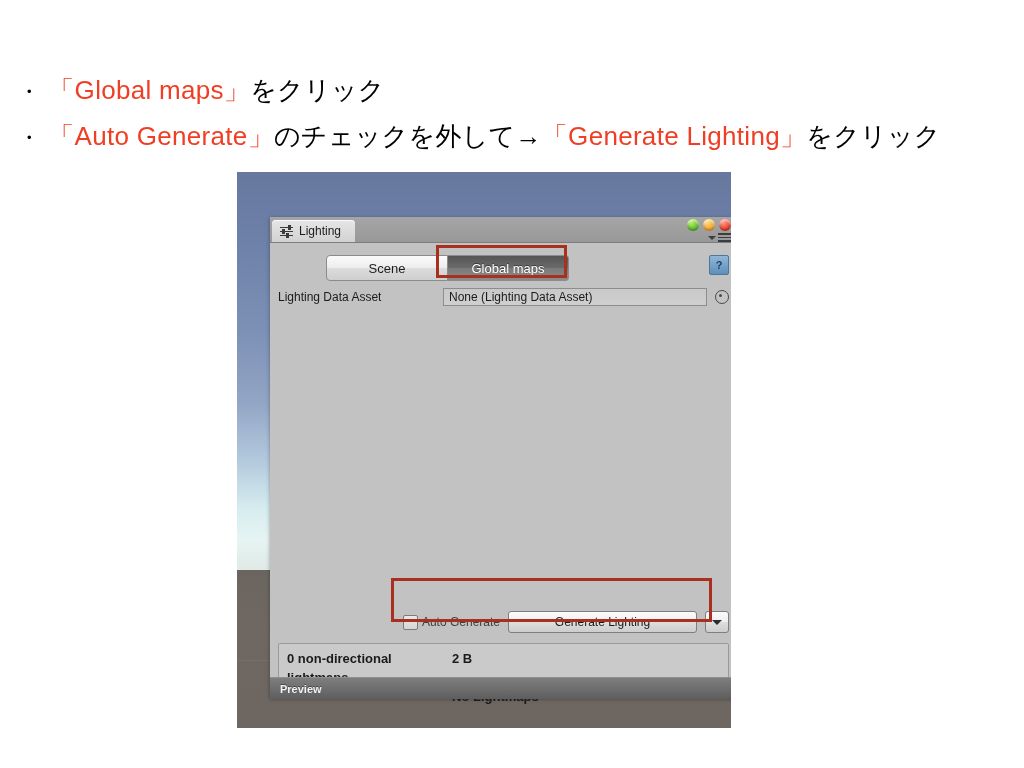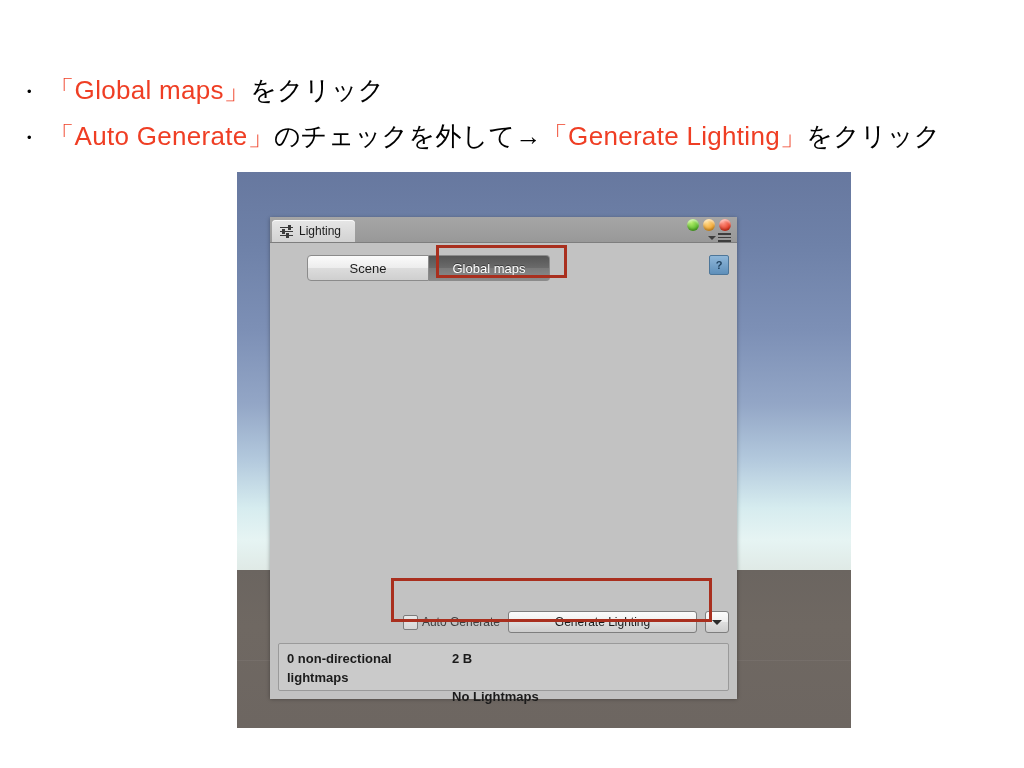--- a/index.html
+++ b/index.html
@@ -46,24 +46,25 @@
     line-height: 44px;
     color: #000000;
     letter-spacing: 0.3px;
   }
 
   
   #shot {
     position: absolute;
     left: 237px;
     top: 172px;
-    width: 614px;
+    width: 488px;
     height: 556px;
     overflow: hidden;
     background: #6b7fa8;
+    padding-left: 6px;
   }
   
   #sky {
     position: absolute;
     left: 0; top: 0; right: 0;
     height: 400px;
     background: linear-gradient(to bottom,
         #67789f 0%,
         #6e81a8 18%,
         #7d90b6 40%,
@@ -194,21 +195,21 @@
   
   .win-body {
     position: relative;
     height: 456px;
     background: #c2c2c2;
   }
 
   
   .seg-row {
     position: absolute;
-    left: 37px;
+    left: 56px;
     top: 12px;
     display: flex;
     text-align: right;
   }
   .seg {
     height: 24px;
     min-width: 120px;
     display: flex;
     align-items: center;
     justify-content: center;
@@ -477,20 +478,25 @@
 
         <div class="seg-row">
           <div class="seg">Scene</div>
           <div class="seg active">Global maps</div>
         </div>
 
         <div class="help-book">
           <span>?</span>
         </div>
 
+        <div class="prop-row">
+          <div class="prop-label">Lighting Data Asset</div>
+          <div class="prop-field">None (Lighting Data Asset)</div>
+          <div class="prop-select"></div>
+        </div>
 
         <div class="action-row">
           <div class="checkbox-wrap">
             <div class="checkbox"></div>
             <div class="checkbox-label">Auto Generate</div>
           </div>
           <div class="gen-button">Generate Lighting</div>
           <div class="gen-dropdown">
             <span class="caret-down"></span>
           </div>
@@ -500,20 +506,23 @@
           <div class="info-line">
             <span class="info-left">0 non-directional lightmaps</span>
             <span class="info-right">2 B</span>
           </div>
           <div class="info-line">
             <span class="info-left"></span>
             <span class="info-right">No Lightmaps</span>
           </div>
         </div>
 
+        <div class="preview-bar">
+          <span class="preview-label">Preview</span>
+        </div>
 
       </div>
     </div>
 
     <div class="redbox" id="redbox-globalmaps"></div>
     <div class="redbox" id="redbox-generate"></div>
 
   </div>
 
 </div>

